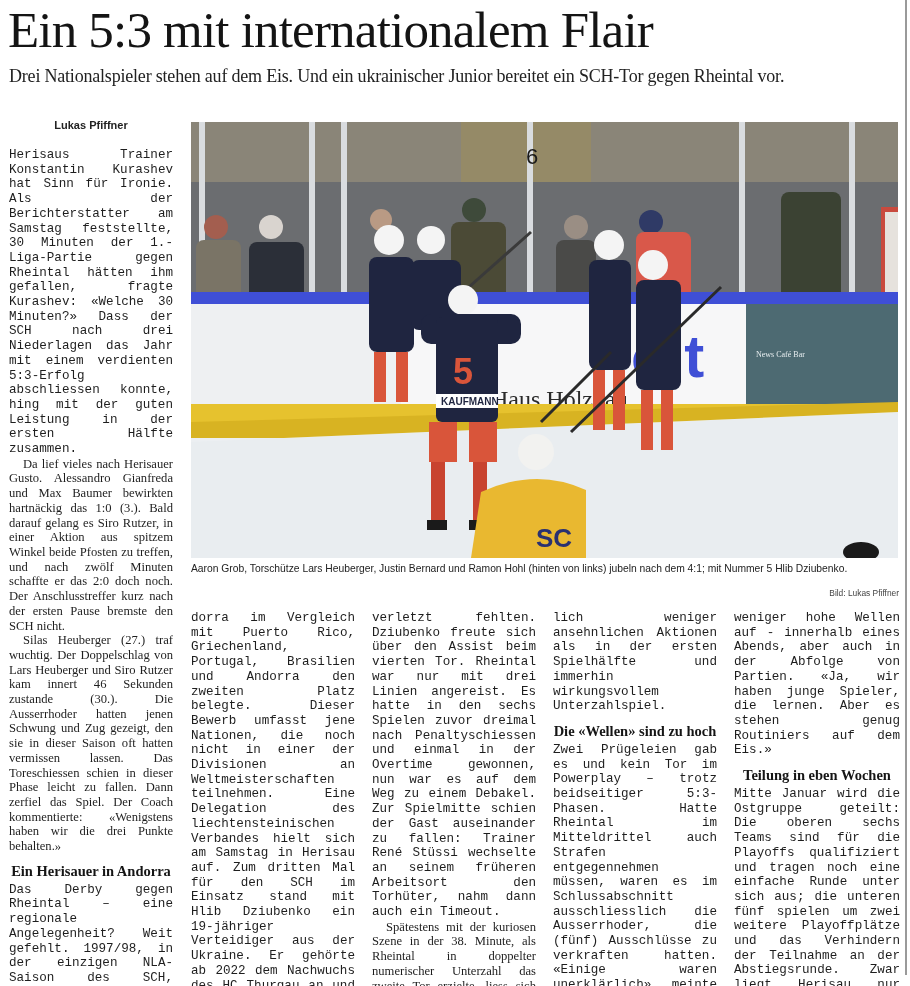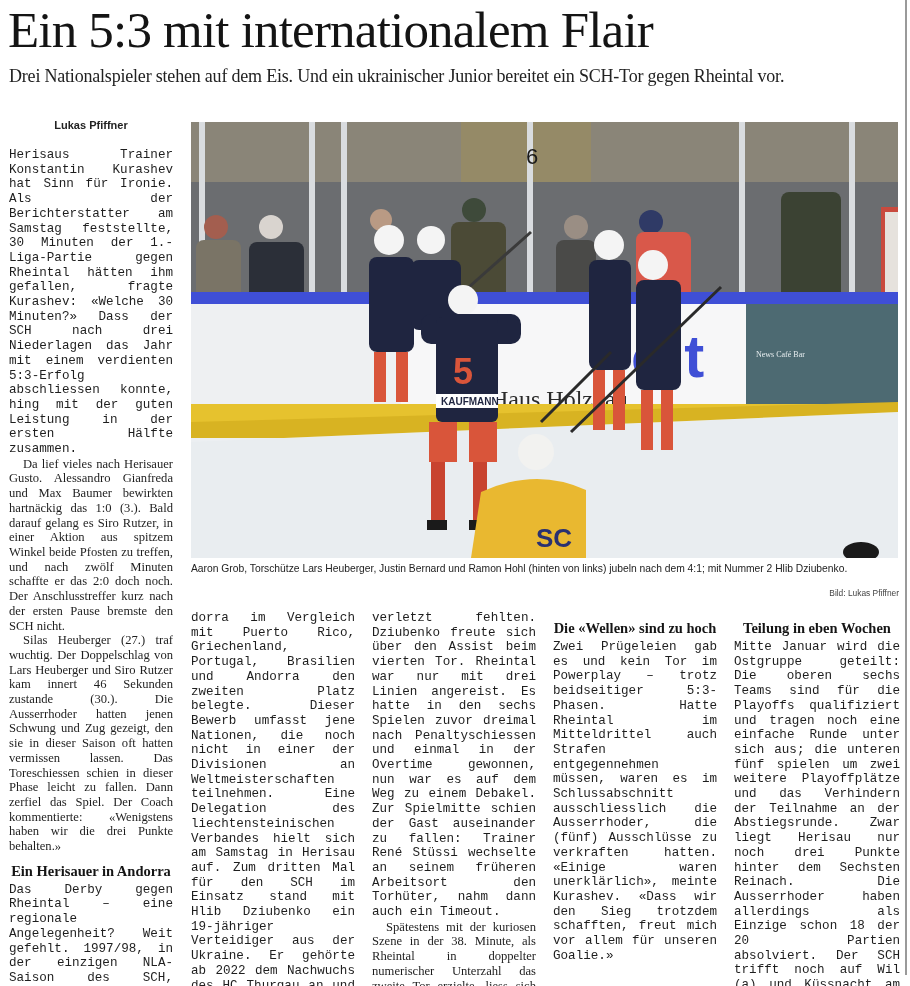--- a/index.html
+++ b/index.html
@@ -142,35 +142,37 @@
     <g>
       <circle cx="345" cy="330" r="18" fill="#f2f2f0"></circle>
       <path d="M280 436 L290 370 Q345 345 395 368 L395 436 Z" fill="#e9b830"></path>
       <text x="345" y="425" font-family="Liberation Sans, sans-serif" font-size="26" font-weight="bold" fill="#2a3170">SC</text>
     </g>
 
     <ellipse cx="670" cy="430" rx="18" ry="10" fill="#1a1a1a"></ellipse>
   </svg>
 </div>
 
-<div class="caption">Aaron Grob, Torschütze Lars Heuberger, Justin Bernard und Ramon Hohl (hinten von links) jubeln nach dem 4:1; mit Nummer 2 Hlib Dziubenko.</div>
+<div class="caption">Aaron Grob, Torschütze Lars Heuberger, Justin Bernard und Ramon Hohl (hinten von links) jubeln nach dem 4:1; mit Nummer 5 Hlib Dziubenko.</div>
 <div class="credit">Bild: Lukas Pfiffner</div>
 
 <div class="col" id="col2">
   <p class="noindent">dorra im Vergleich mit Puerto Rico, Griechenland, Portugal, Brasilien und Andorra den zweiten Platz belegte. Dieser Bewerb umfasst jene Nationen, die noch nicht in einer der Divisionen an Weltmeisterschaften teilnehmen. Eine Delegation des liechtensteinischen Verbandes hielt sich am Samstag in Herisau auf. Zum dritten Mal für den SCH im Einsatz stand mit Hlib Dziubenko ein 19-jähriger Verteidiger aus der Ukraine. Er gehörte ab 2022 dem Nachwuchs des HC Thurgau an und wechselte im Sommer zur U-21-Elit von Kloten. Dort bekommt er nur sporadisch Eiszeit.</p>
   <h3>192 sahen ein Kuriosum</h3>
   <p class="noindent">Am Samstag war seine Anwesenheit wichtig, weil Colin und Levin Frischknecht krank resp.</p>
 </div>
 
 <div class="col" id="col3">
   <p class="noindent">verletzt fehlten. Dziubenko freute sich über den Assist beim vierten Tor. Rheintal war nur mit drei Linien angereist. Es hatte in den sechs Spielen zuvor dreimal nach Penaltyschiessen und einmal in der Overtime gewonnen, nun war es auf dem Weg zu einem Debakel. Zur Spielmitte schien der Gast auseinander zu fallen: Trainer René Stüssi wechselte an seinem früheren Arbeitsort den Torhüter, nahm dann auch ein Timeout.</p>
   <p>Spätestens mit der kuriosen Szene in der 38. Minute, als Rheintal in doppelter numerischer Unterzahl das zweite Tor erzielte, liess sich festhalten: Herisau verpasste es vor 423 Zuschauenden, einen Derbysieg richtiggehend zu zelebrieren – es musste sich diesen erdauern. Mit Befreiungsschlägen, deut-</p>
 </div>
 
 <div class="col" id="col4">
+  <p class="noindent">lich weniger ansehnlichen Aktionen als in der ersten Spielhälfte und immerhin wirkungsvollem Unterzahlspiel.</p>
   <h3>Die «Wellen» sind zu hoch</h3>
   <p class="noindent">Zwei Prügeleien gab es und kein Tor im Powerplay – trotz beidseitiger 5:3-Phasen. Hatte Rheintal im Mitteldrittel auch Strafen entgegennehmen müssen, waren es im Schlussabschnitt ausschliesslich die Ausserrhoder, die (fünf) Ausschlüsse zu verkraften hatten. «Einige waren unerklärlich», meinte Kurashev. «Dass wir den Sieg trotzdem schafften, freut mich vor allem für unseren Goalie.»</p>
 </div>
 
 <div class="col" id="col5">
+  <p class="noindent">weniger hohe Wellen auf - innerhalb eines Abends, aber auch in der Abfolge von Partien. «Ja, wir haben junge Spieler, die lernen. Aber es stehen genug Routiniers auf dem Eis.»</p>
   <h3>Teilung in eben Wochen</h3>
   <p class="noindent">Mitte Januar wird die Ostgruppe geteilt: Die oberen sechs Teams sind für die Playoffs qualifiziert und tragen noch eine einfache Runde unter sich aus; die unteren fünf spielen um zwei weitere Playoffplätze und das Verhindern der Teilnahme an der Abstiegsrunde. Zwar liegt Herisau nur noch drei Punkte hinter dem Sechsten Reinach. Die Ausserrhoder haben allerdings als Einzige schon 18 der 20 Partien absolviert. Der SCH trifft noch auf Wil (a) und Küssnacht am Rigi (h).</p>
 </div>
 
 </body></html>

